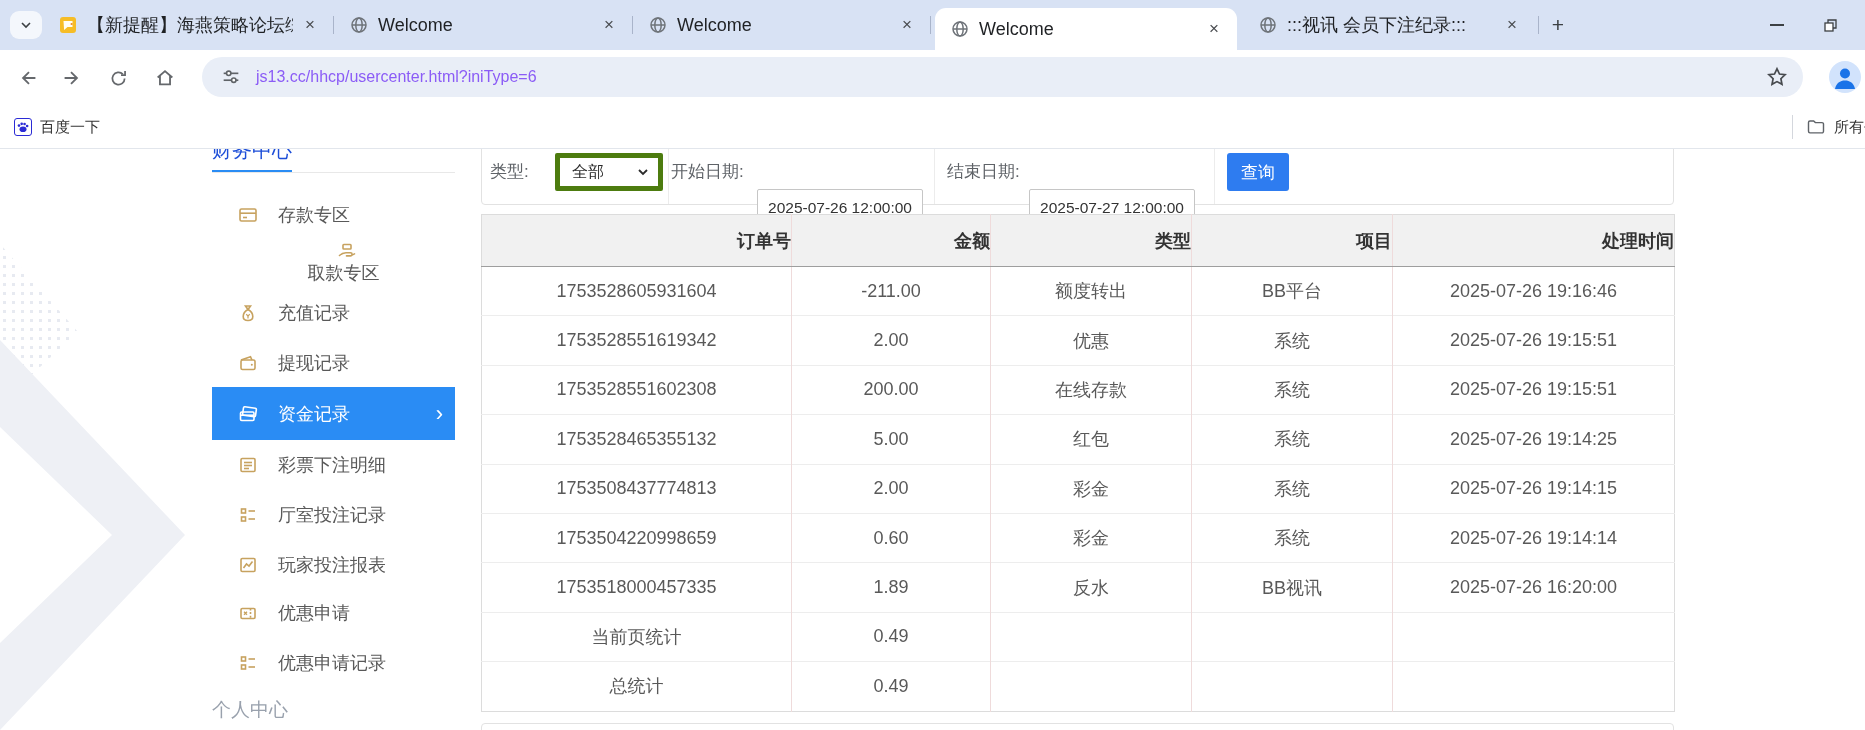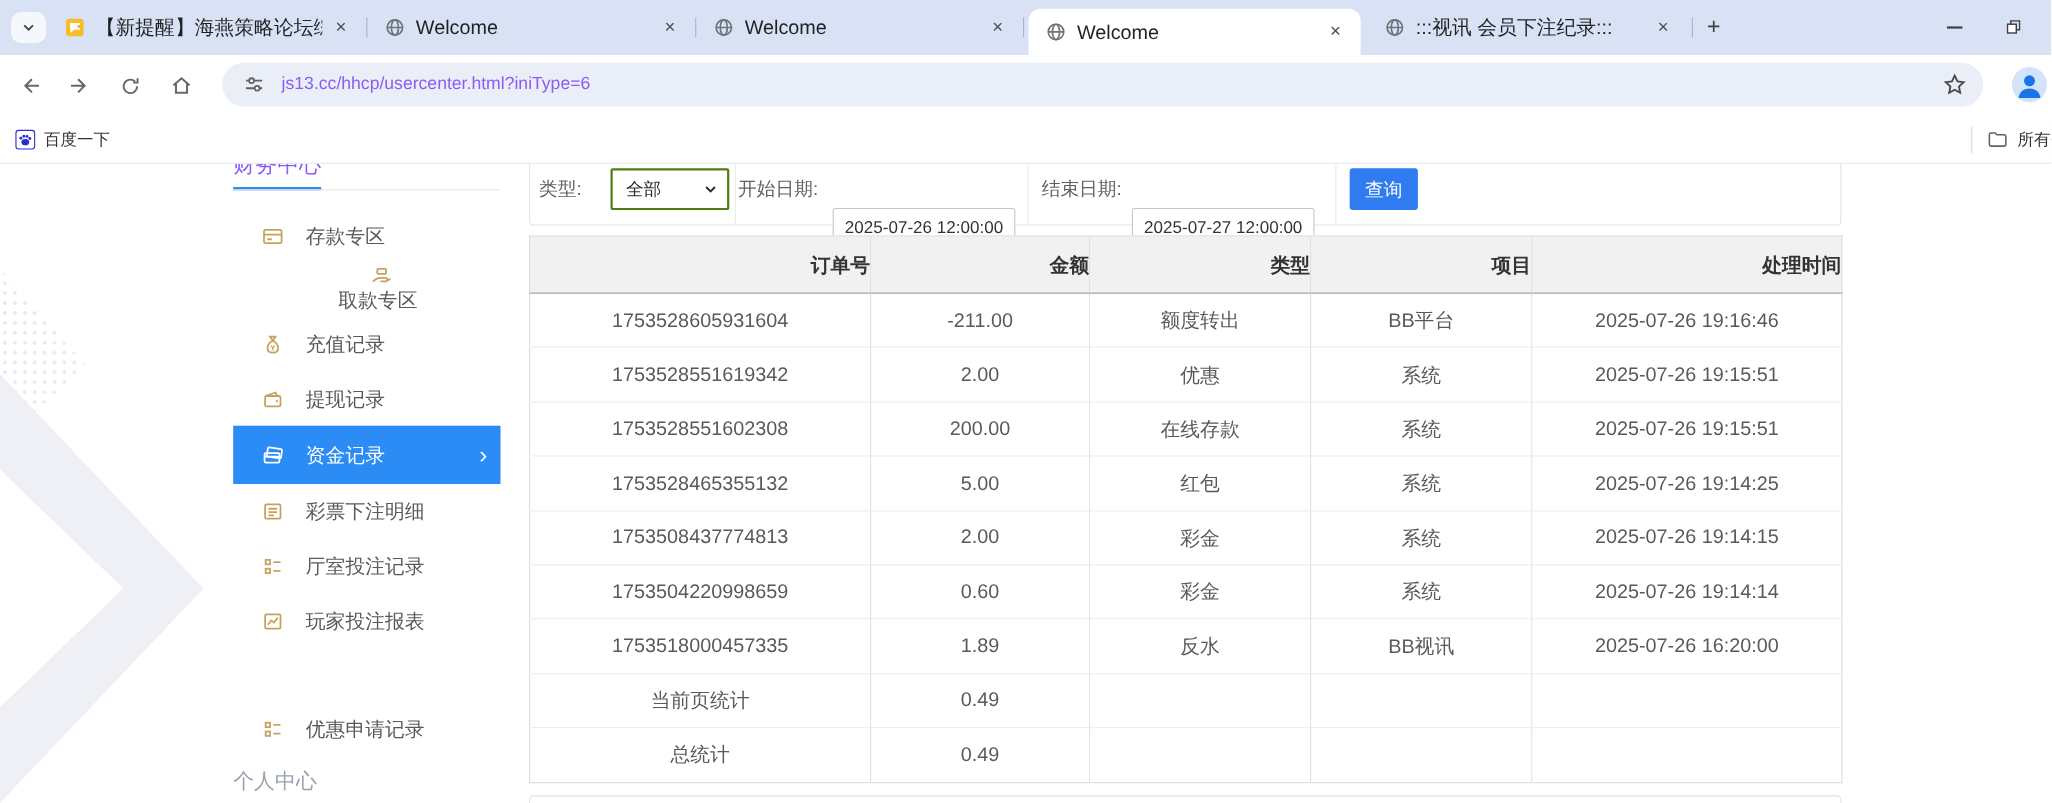--- a/index.html
+++ b/index.html
@@ -47,38 +47,38 @@
   .wm-dots { position:absolute; left:0; top:95px; width:78px; height:160px; opacity:.75;
     clip-path:polygon(0 0,100% 55%,0 100%);
     background-image:radial-gradient(#dfe3ec 1.5px, transparent 1.7px); background-size:9px 9px; }
   .wm-tri-outer { position:absolute; left:0; top:191px; width:185px; height:390px; background:#eef0f5;
     clip-path:polygon(0 0,100% 50%,0 100%); }
   .wm-tri-inner { position:absolute; left:0; top:278px; width:112px; height:216px; background:#fff;
     clip-path:polygon(0 0,100% 50%,0 100%); }
 
   
   .sb-heading { position:absolute; left:212px; top:0; width:160px; height:13px; overflow:hidden; }
-  .sb-heading span { display:block; margin-top:-10px; font-size:20px; line-height:22px; color:#8b5cf6; }
+  .sb-heading span { display:block; margin-top:-10px; font-size:20px; line-height:22px; color:#1d4ed8; }
   .sb-underline { position:absolute; left:212px; top:21px; width:80px; height:3px; background:#2a8cf4; }
   .sb-hr { position:absolute; left:212px; top:23px; width:243px; height:1px; background:#e8e8e8; }
   .sb-item { position:absolute; left:212px; width:243px; height:44px; display:flex; align-items:center;
     color:#c7a25f; cursor:pointer; }
   .sb-item .lbl { margin-left:20px; font-size:18px; color:#595959; }
   .sb-item svg { margin-left:26px; }
   .sb-item.active { height:53px; background:#2a8cf4; color:#fff; }
   .sb-item.active .lbl { color:#fff; }
   .sb-item.active .chev { position:absolute; right:12px; font-size:22px; line-height:1; color:#fff; }
   .sb-bottom { position:absolute; left:212px; top:548px; font-size:19px; color:#99a1ad; }
 
   
   .filter-panel { position:absolute; left:481px; top:-16px; width:1193px; height:72px; background:#fff;
     border:1px solid #e2e2e2; border-radius:4px; }
   .fdiv { position:absolute; top:0; width:1px; height:70px; background:#ececec; }
   .flabel { position:absolute; top:19px; height:38px; line-height:38px; font-size:17px; color:#5f6368; }
-  .fselect { position:absolute; left:73px; top:19px; width:108px; height:38px; border:2px solid #4d7c0f;
+  .fselect { position:absolute; left:73px; top:19px; width:108px; height:38px; border:5px solid #4d7c0f;
     border-radius:2px; background:#fff; display:flex; align-items:center; cursor:pointer; }
   .fselect .sval { margin-left:12px; font-size:16px; color:#2b2b2b; flex:1; }
   .fselect svg { margin-right:8px; }
   .finput { position:absolute; top:35px; width:166px; height:38px; border:1px solid #c6c6c6; border-radius:2px;
     font-size:15.5px; color:#333; text-align:center; font-family:"Liberation Sans","DejaVu Sans",sans-serif;margin-top:20px; }
   .fbutton { position:absolute; left:745px; top:19px; width:62px; height:38px; background:#2e7cf0; color:#fff;
     border:none; border-radius:3px; font-size:17px; cursor:pointer; font-family:inherit; }
 
   
   .tbl-wrap { position:absolute; left:481px; top:65px; width:1193px; height:497px; }
@@ -398,20 +398,26 @@
       <svg width="20" height="20">
           <use href="#i-boxlist"></use>
         </svg>
       <span class="lbl">厅室投注记录</span>
     </div>
     <div class="sb-item" style="top:394px;">
       <svg width="20" height="20">
           <use href="#i-chart"></use>
         </svg>
       <span class="lbl">玩家投注报表</span>
+    </div>
+    <div class="sb-item" style="top:442px;">
+      <svg width="20" height="20">
+          <use href="#i-ticket"></use>
+        </svg>
+      <span class="lbl">优惠申请</span>
     </div>
     <div class="sb-item" style="top:492px;">
       <svg width="20" height="20">
           <use href="#i-boxlist"></use>
         </svg>
       <span class="lbl">优惠申请记录</span>
     </div>
     <div class="sb-bottom">个人中心</div>
 
     <div class="filter-panel">

